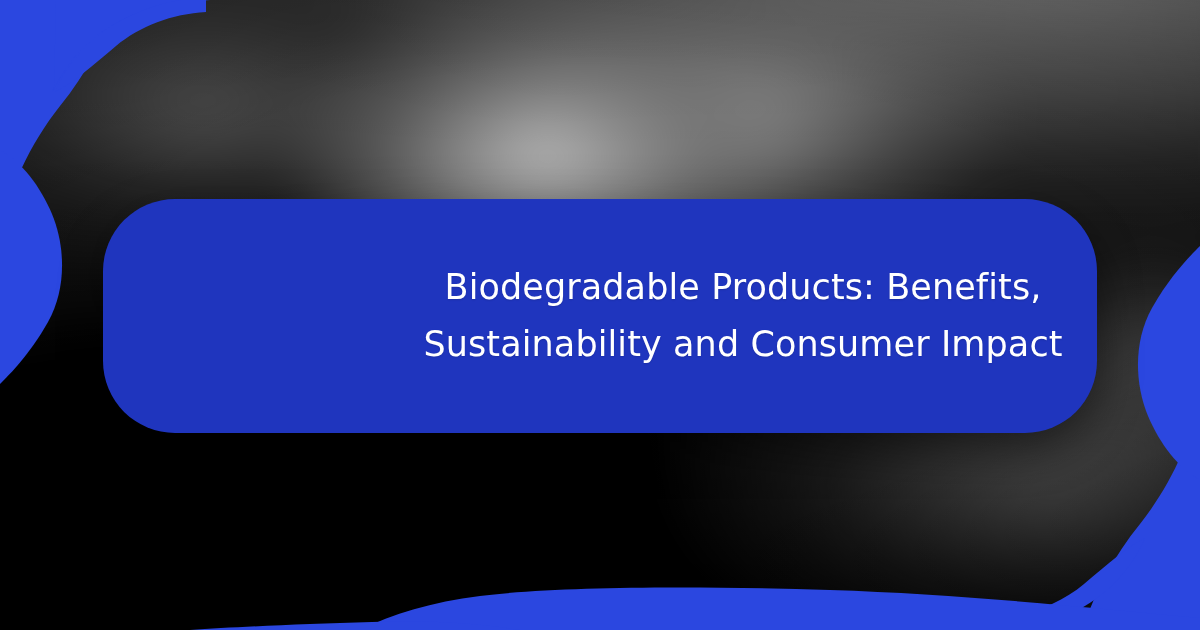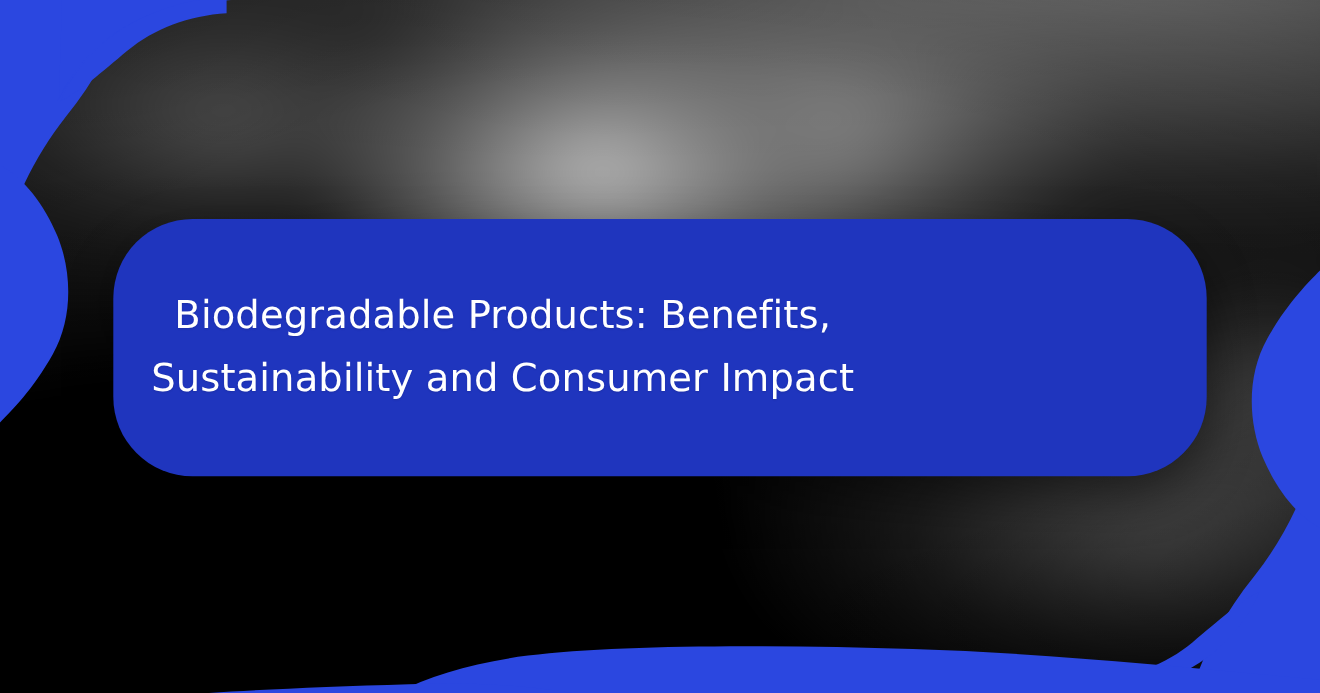--- a/index.html
+++ b/index.html
@@ -63,21 +63,21 @@
   .title-card {
     position: absolute;
     left: 103px;
     top: 199px;
     width: 994px;
     height: 234px;
     border-radius: 72px;
     background: #1f35be;
     display: flex;
     align-items: center;
-    justify-content: flex-start;
+    justify-content: flex-end;
     box-shadow: 0 18px 44px rgba(0,0,0,0.38);
   }
   .title-text {
     color: #ffffff;
     font-size: 35px;
     line-height: 1.62;
     font-weight: 400;
     text-align: center;
     letter-spacing: 0.1px;
     max-width: 660px;

